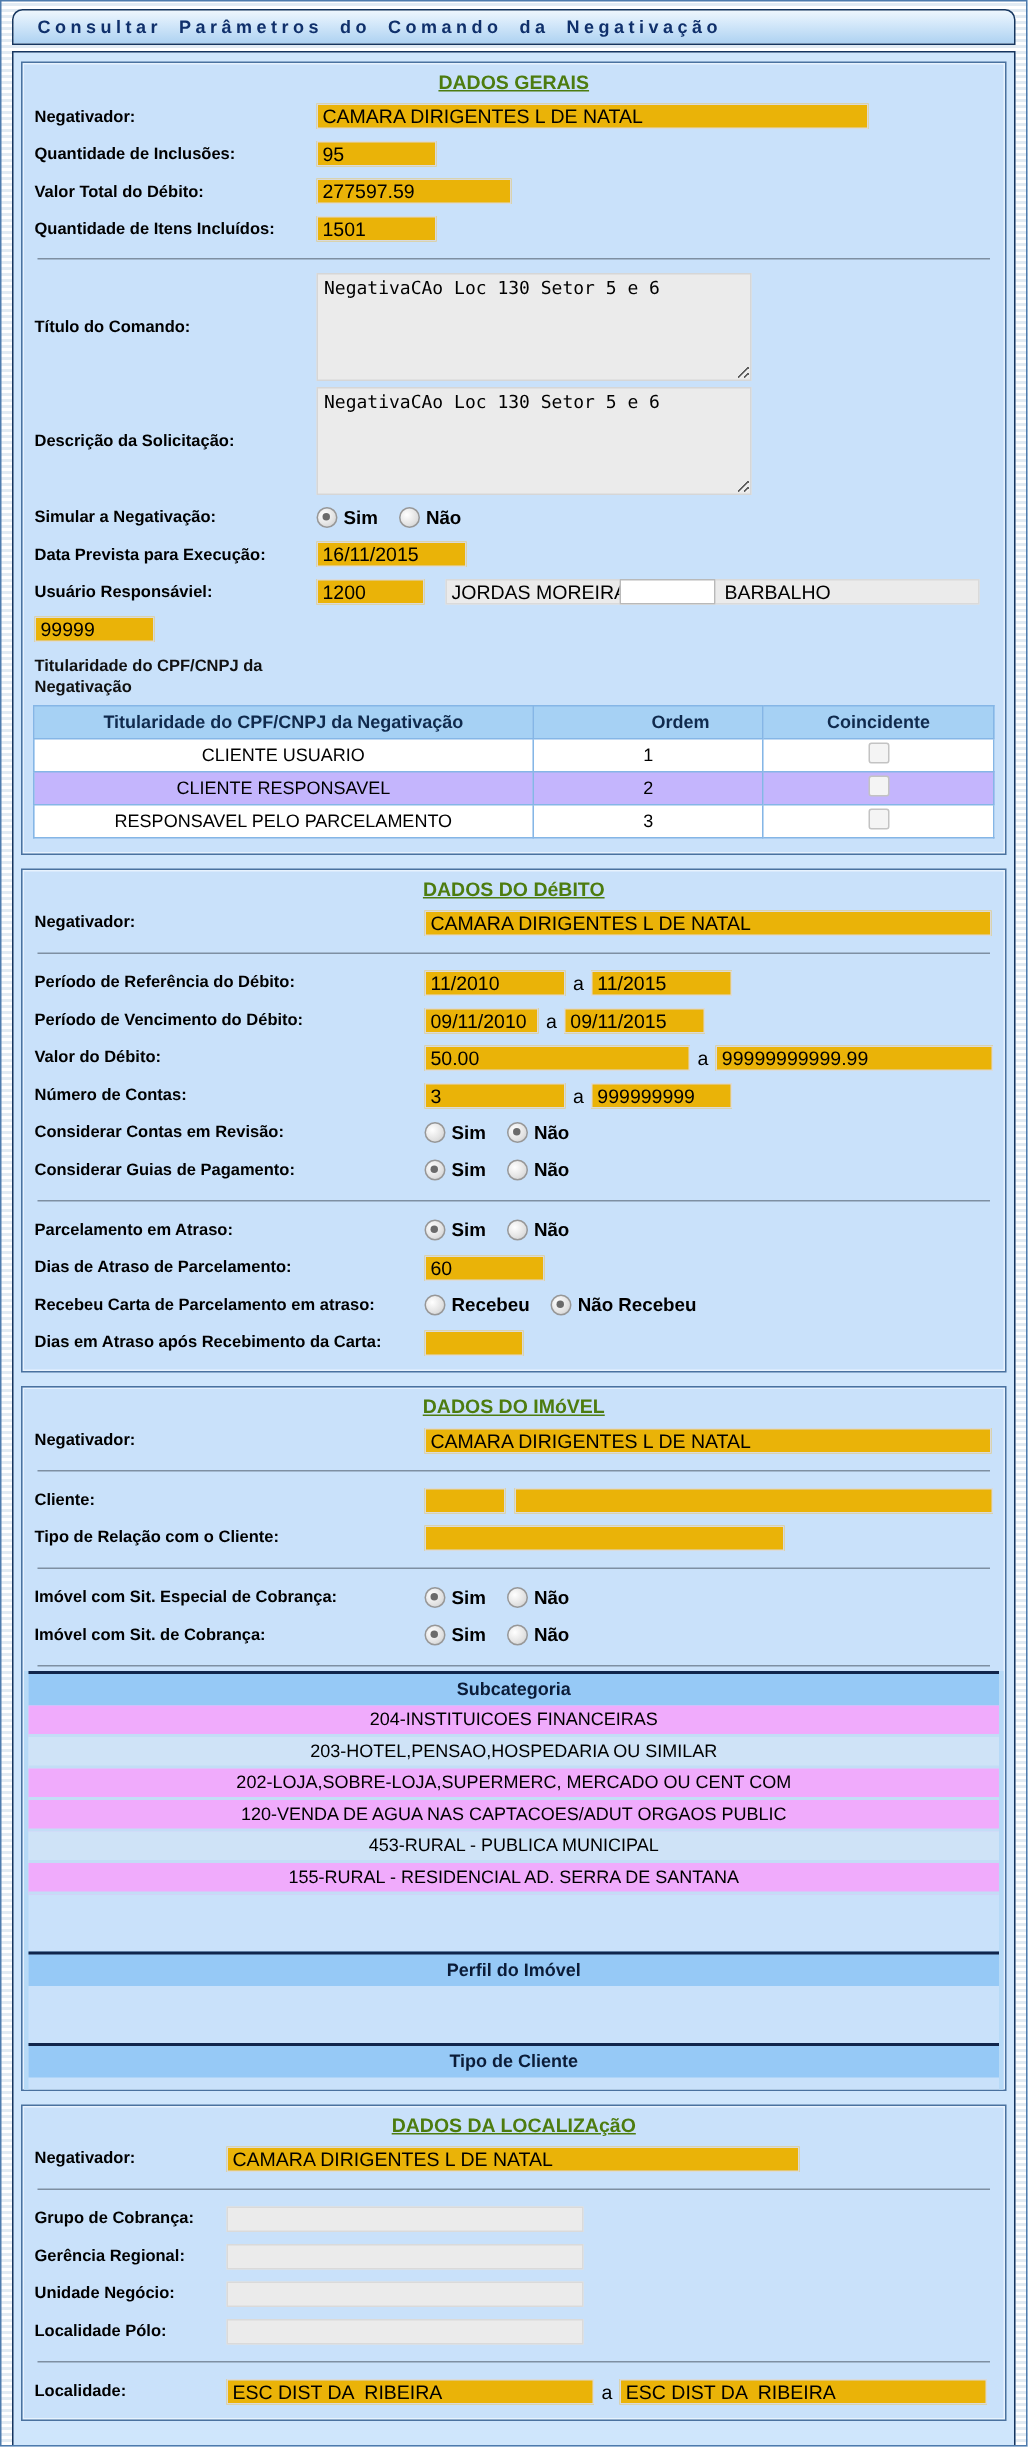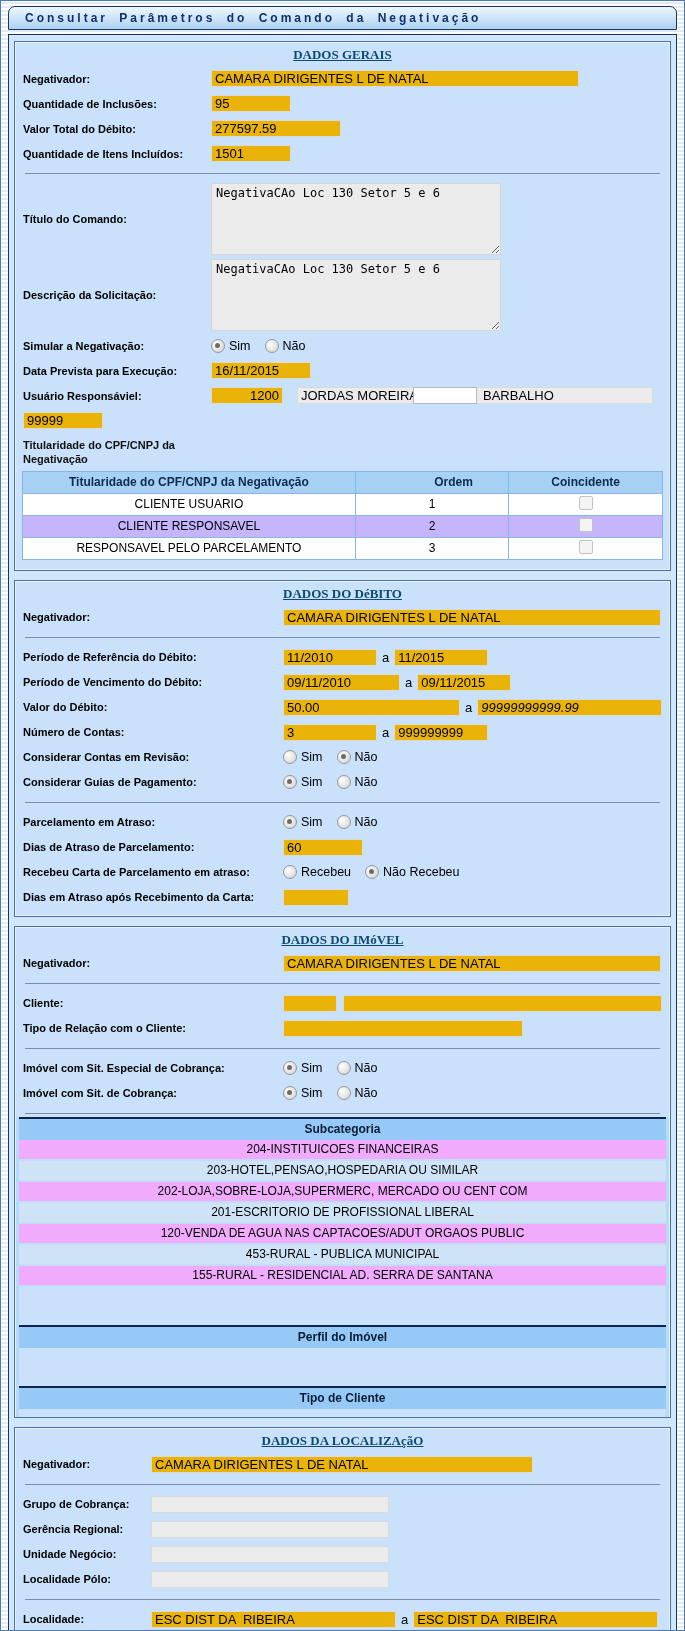--- a/index.html
+++ b/index.html
@@ -30,24 +30,23 @@
   }
   .section{
     border:1px solid #4a729f;
     box-shadow:inset 0 0 0 1px #e7f2fd;
     background:#c9e1fa;
     margin-bottom:9px;
     padding-bottom:6px;
   }
   .section-title{
     text-align:center;
-    font-size:13px;font-weight:bold;color:#0c4a6e;
+    font-size:13px;font-weight:bold;color:#4d7c0f;
     text-decoration:underline;
     padding:5px 0 3px 0;
-    font-family:Liberation Serif, serif;
   }
   .row{display:flex;align-items:center;padding:2px 8px;min-height:21px;}
   .lbl{font-weight:bold;font-size:11px;color:#000000;flex:none;white-space:nowrap;}
   .w1{width:188px;}
   .w2{width:260px;}
   .w3{width:128px;}
   .lbl.wrap{white-space:normal;width:165px;line-height:1.2;}
   .ibox{
     background:#eab308;border:1px solid #dadada;
     height:17px;line-height:16px;
@@ -67,21 +66,21 @@
     width:12px;height:12px;border-radius:50%;
     background:radial-gradient(circle at 35% 35%,#ffffff 0%,#e2e2e2 60%,#c9c9c9 100%);
     border:1px solid #979797;
     display:inline-block;position:relative;
     margin-right:4px;vertical-align:-2px;flex:none;
   }
   .radio.checked::after{
     content:'';position:absolute;left:3px;top:3px;width:5px;height:5px;
     border-radius:50%;background:#6b6b6b;
   }
-  .rlbl{font-weight:normal;font-size:12.5px;margin-right:14px;}
+  .rlbl{font-weight:bold;font-size:12.5px;margin-right:14px;}
   .cb{
     width:12px;height:12px;background:#f4f4f4;border:1px solid #c3c3c3;
     border-radius:2px;display:inline-block;
   }
   .caption{
     font-weight:bold;font-size:11px;color:#111;
     width:205px;line-height:1.25;
     padding:6px 8px 2px 8px;
   }
   table.grid{
@@ -179,21 +178,21 @@
       <span class="rlbl">Não</span>
     </div>
 
     <div class="row">
       <span class="lbl w1">Data Prevista para Execução:</span>
       <span class="ibox" style="width:100px;">16/11/2015</span>
     </div>
 
     <div class="row">
       <span class="lbl w1">Usuário Responsáviel:</span>
-      <span class="ibox" style="width:72px;margin-right:14px;text-align:right;">1200</span>
+      <span class="ibox" style="width:72px;margin-right:14px;">1200</span>
       <span class="usr-wrap">
         <span class="n1">JORDAS MOREIRA</span>
         <input type="text" style="">
         <span>BARBALHO</span>
       </span>
     </div>
 
     <div class="row">
       <span class="ibox" style="width:80px;">99999</span>
     </div>
@@ -240,30 +239,30 @@
 
     <div class="row">
       <span class="lbl w2">Período de Referência do Débito:</span>
       <span class="ibox" style="width:94px;">11/2010</span>
       <span class="sep">a</span>
       <span class="ibox" style="width:94px;">11/2015</span>
     </div>
 
     <div class="row">
       <span class="lbl w2">Período de Vencimento do Débito:</span>
-      <span class="ibox" style="width:117px;">09/11/2010</span>
+      <span class="ibox" style="width:76px;">09/11/2010</span>
       <span class="sep">a</span>
       <span class="ibox" style="width:94px;">09/11/2015</span>
     </div>
 
     <div class="row">
       <span class="lbl w2">Valor do Débito:</span>
       <span class="ibox" style="width:182px;">50.00</span>
       <span class="sep">a</span>
-      <span class="ibox" style="width:190px;font-style:italic;">99999999999.99</span>
+      <span class="ibox" style="width:190px;">99999999999.99</span>
     </div>
 
     <div class="row">
       <span class="lbl w2">Número de Contas:</span>
       <span class="ibox" style="width:94px;">3</span>
       <span class="sep">a</span>
       <span class="ibox" style="width:94px;">999999999</span>
     </div>
 
     <div class="row">
@@ -350,21 +349,20 @@
       <span class="rlbl">Não</span>
     </div>
 
     <div class="hr" style="margin-bottom:3px;"></div>
 
     <div class="subtables">
       <div class="subhead">Subcategoria</div>
       <div class="subrow odd">204-INSTITUICOES FINANCEIRAS</div>
       <div class="subrow even">203-HOTEL,PENSAO,HOSPEDARIA OU SIMILAR</div>
       <div class="subrow odd">202-LOJA,SOBRE-LOJA,SUPERMERC, MERCADO OU CENT COM</div>
-      <div class="subrow even">201-ESCRITORIO DE PROFISSIONAL LIBERAL</div>
       <div class="subrow odd">120-VENDA DE AGUA NAS CAPTACOES/ADUT ORGAOS PUBLIC</div>
       <div class="subrow even">453-RURAL - PUBLICA MUNICIPAL</div>
       <div class="subrow odd">155-RURAL - RESIDENCIAL AD. SERRA DE SANTANA</div>
       <div class="spacer40"></div>
 
       <div class="subhead">Perfil do Imóvel</div>
       <div class="spacer40"></div>
 
       <div class="subhead">Tipo de Cliente</div>
       <div class="spacer8"></div>

